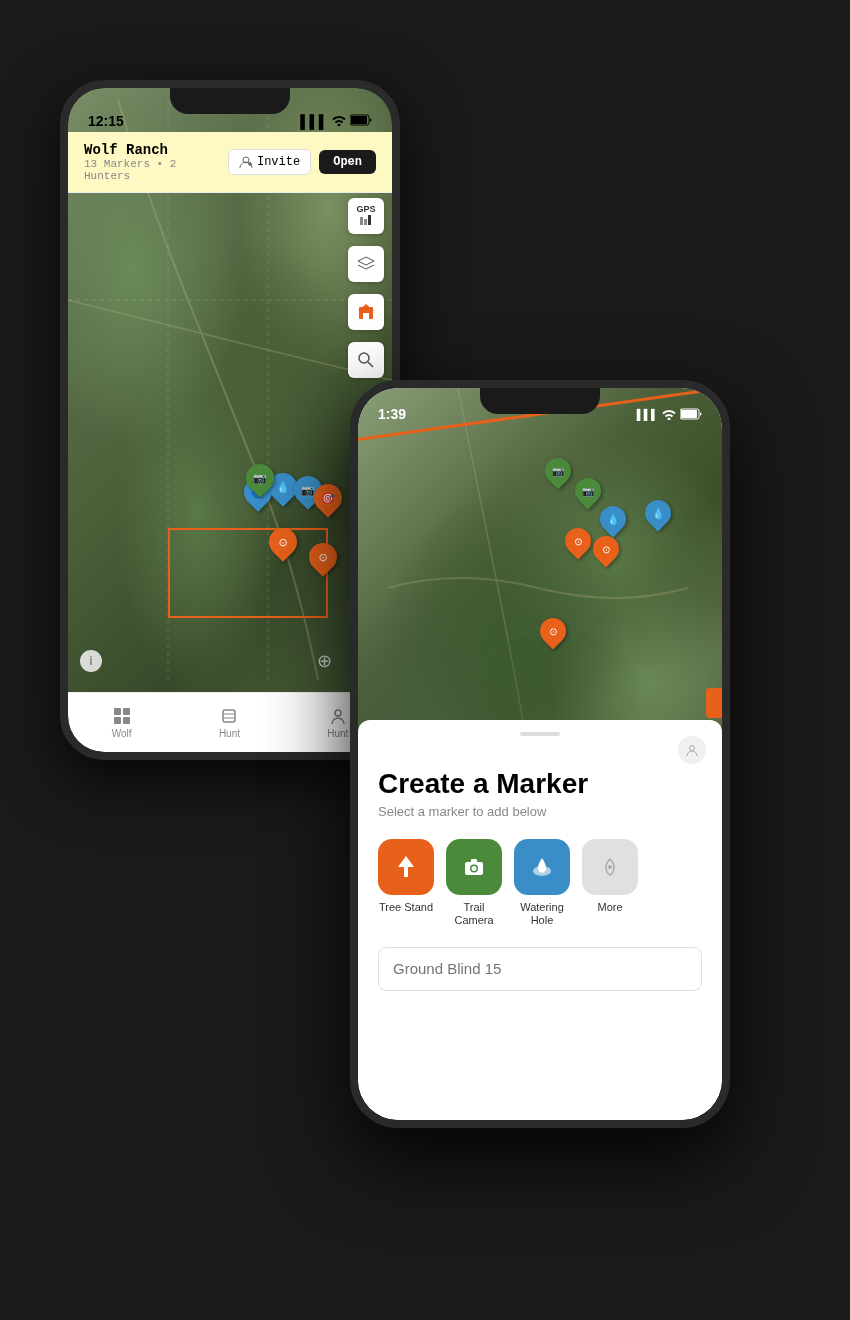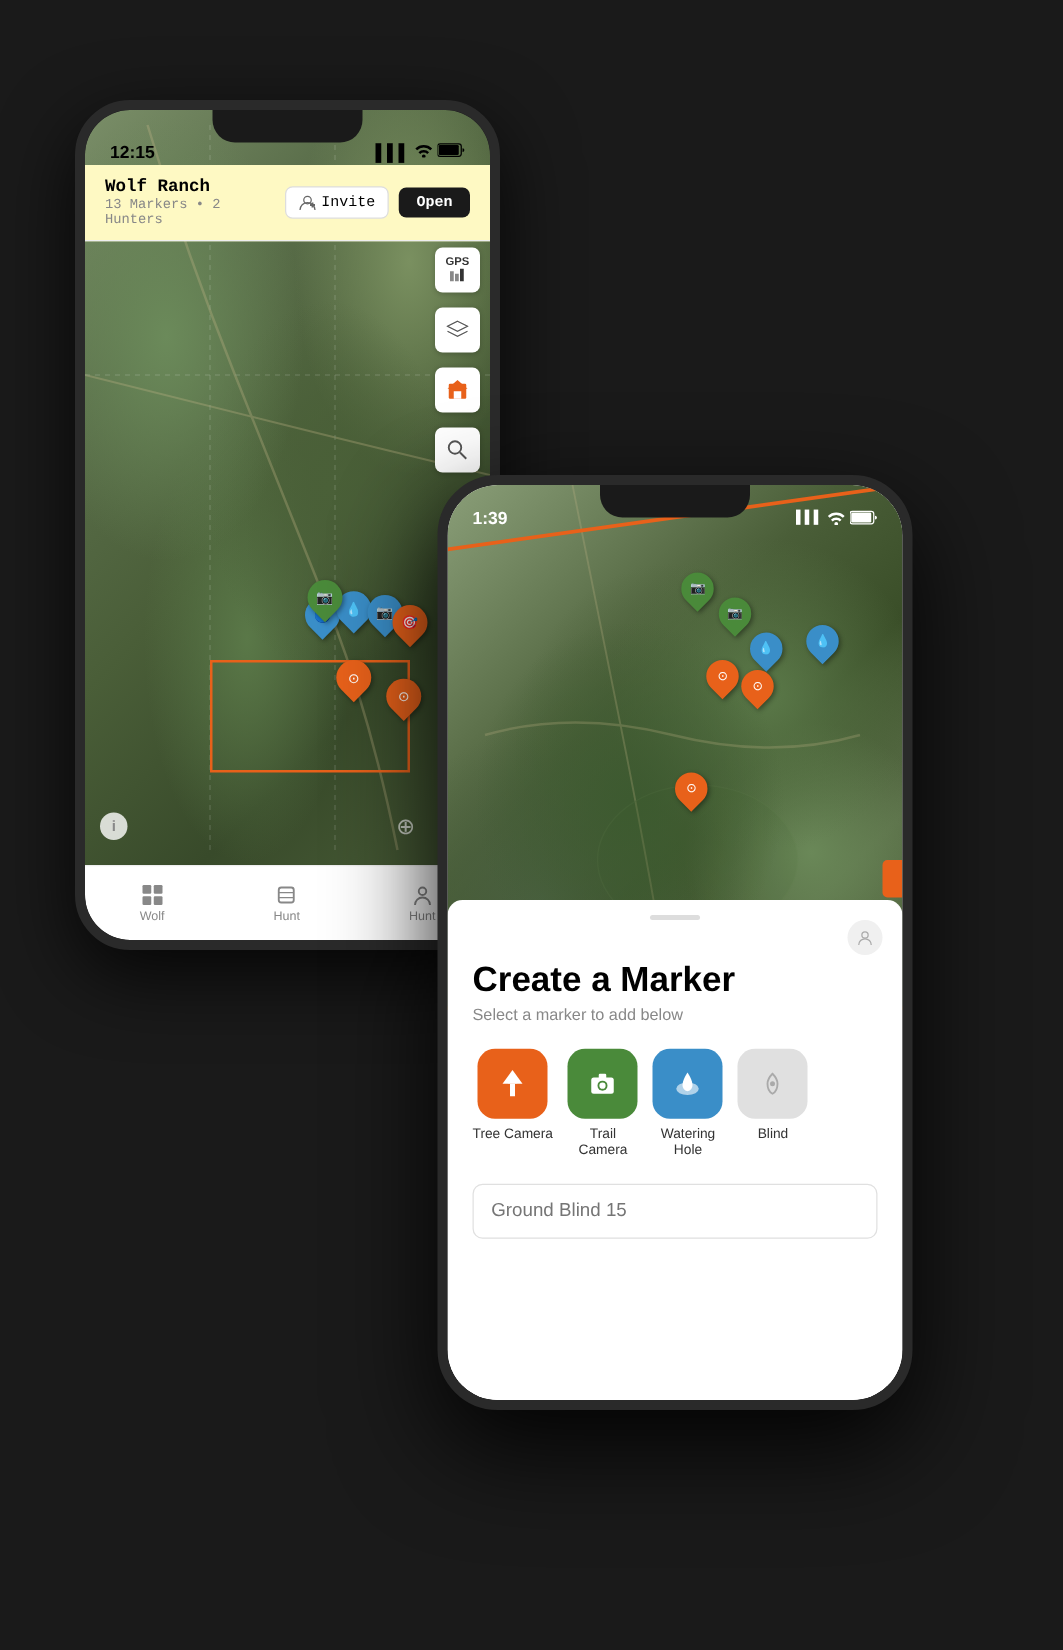--- a/index.html
+++ b/index.html
@@ -719,21 +719,21 @@
 
 
           <div class="marker-type-item">
             <div class="marker-type-icon orange-bg2">
               <svg width="28" height="28" viewBox="0 0 28 28">
                 <rect x="12" y="14" width="4" height="10" fill="white"></rect>
                 <polygon points="14,3 22,14 6,14" fill="white"></polygon>
                 <rect x="10" y="10" width="8" height="4" fill="rgba(255,255,255,0.5)" rx="1"></rect>
               </svg>
             </div>
-            <span class="marker-type-label">Tree Camera</span>
+            <span class="marker-type-label">Tree Stand</span>
           </div>
 
           <div class="marker-type-item">
             <div class="marker-type-icon green-bg">
               <svg width="28" height="28" viewBox="0 0 28 28">
                 <rect x="5" y="9" width="18" height="13" rx="2" fill="white"></rect>
                 <circle cx="14" cy="15.5" r="4" fill="#4a8a3a"></circle>
                 <circle cx="14" cy="15.5" r="2.5" fill="white"></circle>
                 <rect x="11" y="6" width="6" height="4" rx="1" fill="white"></rect>
               </svg>
@@ -751,21 +751,21 @@
             <span class="marker-type-label">Watering<br>Hole</span>
           </div>
 
           <div class="marker-type-item">
             <div class="marker-type-icon gray-bg">
               <svg width="28" height="28" viewBox="0 0 28 28">
                 <path d="M14 6 Q18 10 18 14 Q18 20 14 22 Q10 20 10 14 Q10 10 14 6Z" stroke="#aaa" stroke-width="1.5" fill="none"></path>
                 <circle cx="14" cy="14" r="2" fill="#aaa"></circle>
               </svg>
             </div>
-            <span class="marker-type-label">Blind</span>
+            <span class="marker-type-label">More</span>
           </div>
 
         </div>
 
         <div class="name-input-container">
           <input class="name-input" type="text" placeholder="Ground Blind 15" style="">
         </div>
 
       </div>
 

